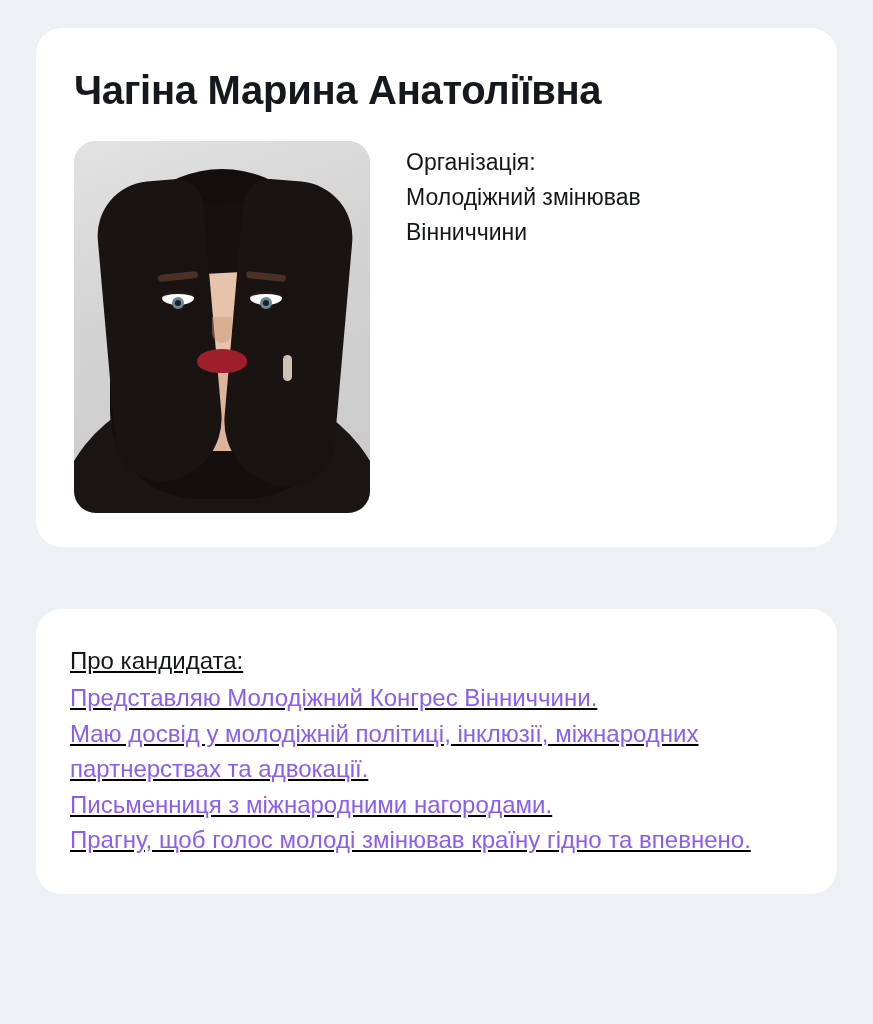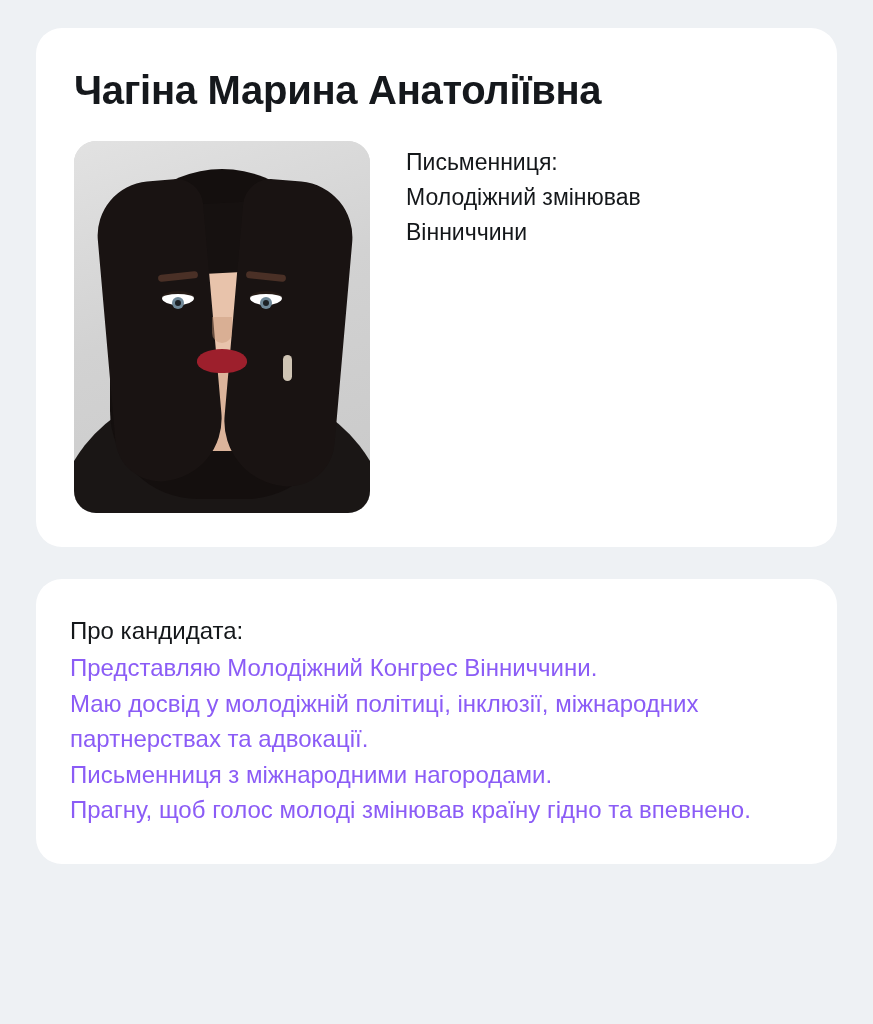--- a/index.html
+++ b/index.html
@@ -15,21 +15,21 @@
     overflow: hidden;
   }
 
   .page {
     width: 873px;
     height: 1024px;
     box-sizing: border-box;
     padding: 28px 36px 0 36px;
     display: flex;
     flex-direction: column;
-    gap: 32px;
+    gap: 62px;
   }
 
   .card {
     background: #ffffff;
     border-radius: 26px;
     box-sizing: border-box;
   }
 
   
   .profile-card {
@@ -217,20 +217,21 @@
     line-height: 1.52;
     color: #14171a;
     max-width: 360px;
   }
   .org-label { display: block; }
   .org-value { display: block; }
 
   
   .about-card {
     padding: 34px 34px 36px 34px;
+    text-decoration: underline;
   }
   .about-label {
     font-size: 24px;
     line-height: 1.48;
     color: #14171a;
     margin: 0 0 2px 0;
   }
   .about-text {
     font-size: 24px;
     line-height: 1.48;
@@ -266,21 +267,21 @@
           <div class="pt-eye r">
             <div class="pt-iris"></div>
           </div>
           <div class="pt-nose"></div>
           <div class="pt-lips"></div>
           <div class="pt-earring"></div>
         </div>
       </div>
 
       <div class="org-block">
-        <span class="org-label">Письменниця:</span>
+        <span class="org-label">Організація:</span>
         <span class="org-value">Молодіжний змінював Вінниччини</span>
       </div>
 
     </div>
   </section>
 
   <section class="card about-card">
     <p class="about-label">Про кандидата:</p>
     <p class="about-text">Представляю Молодіжний Конгрес Вінниччини.
 Маю досвід у молодіжній політиці, інклюзії, міжнародних партнерствах та адвокації.

